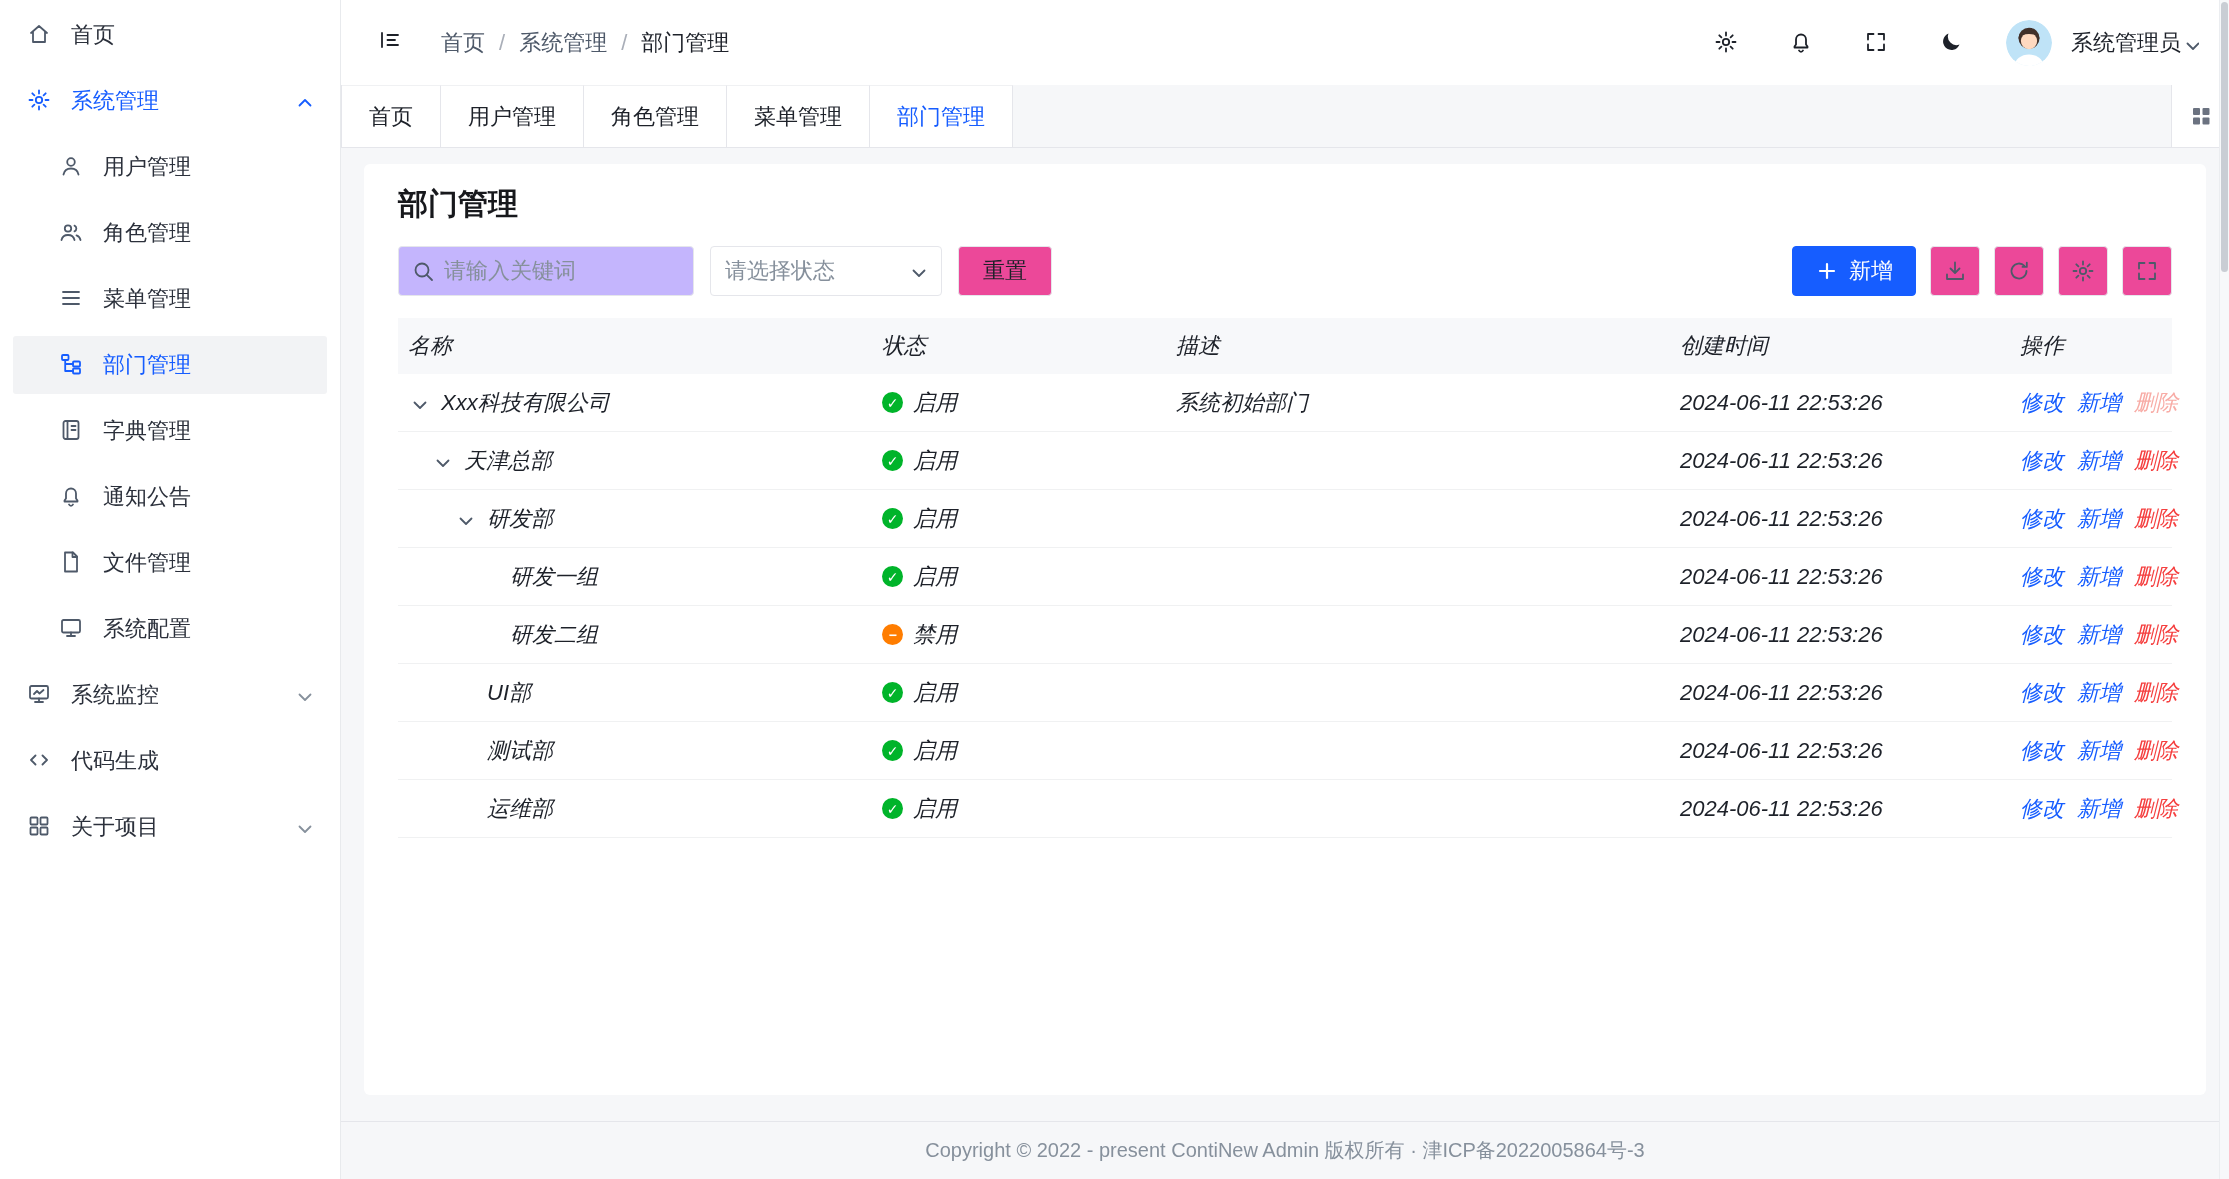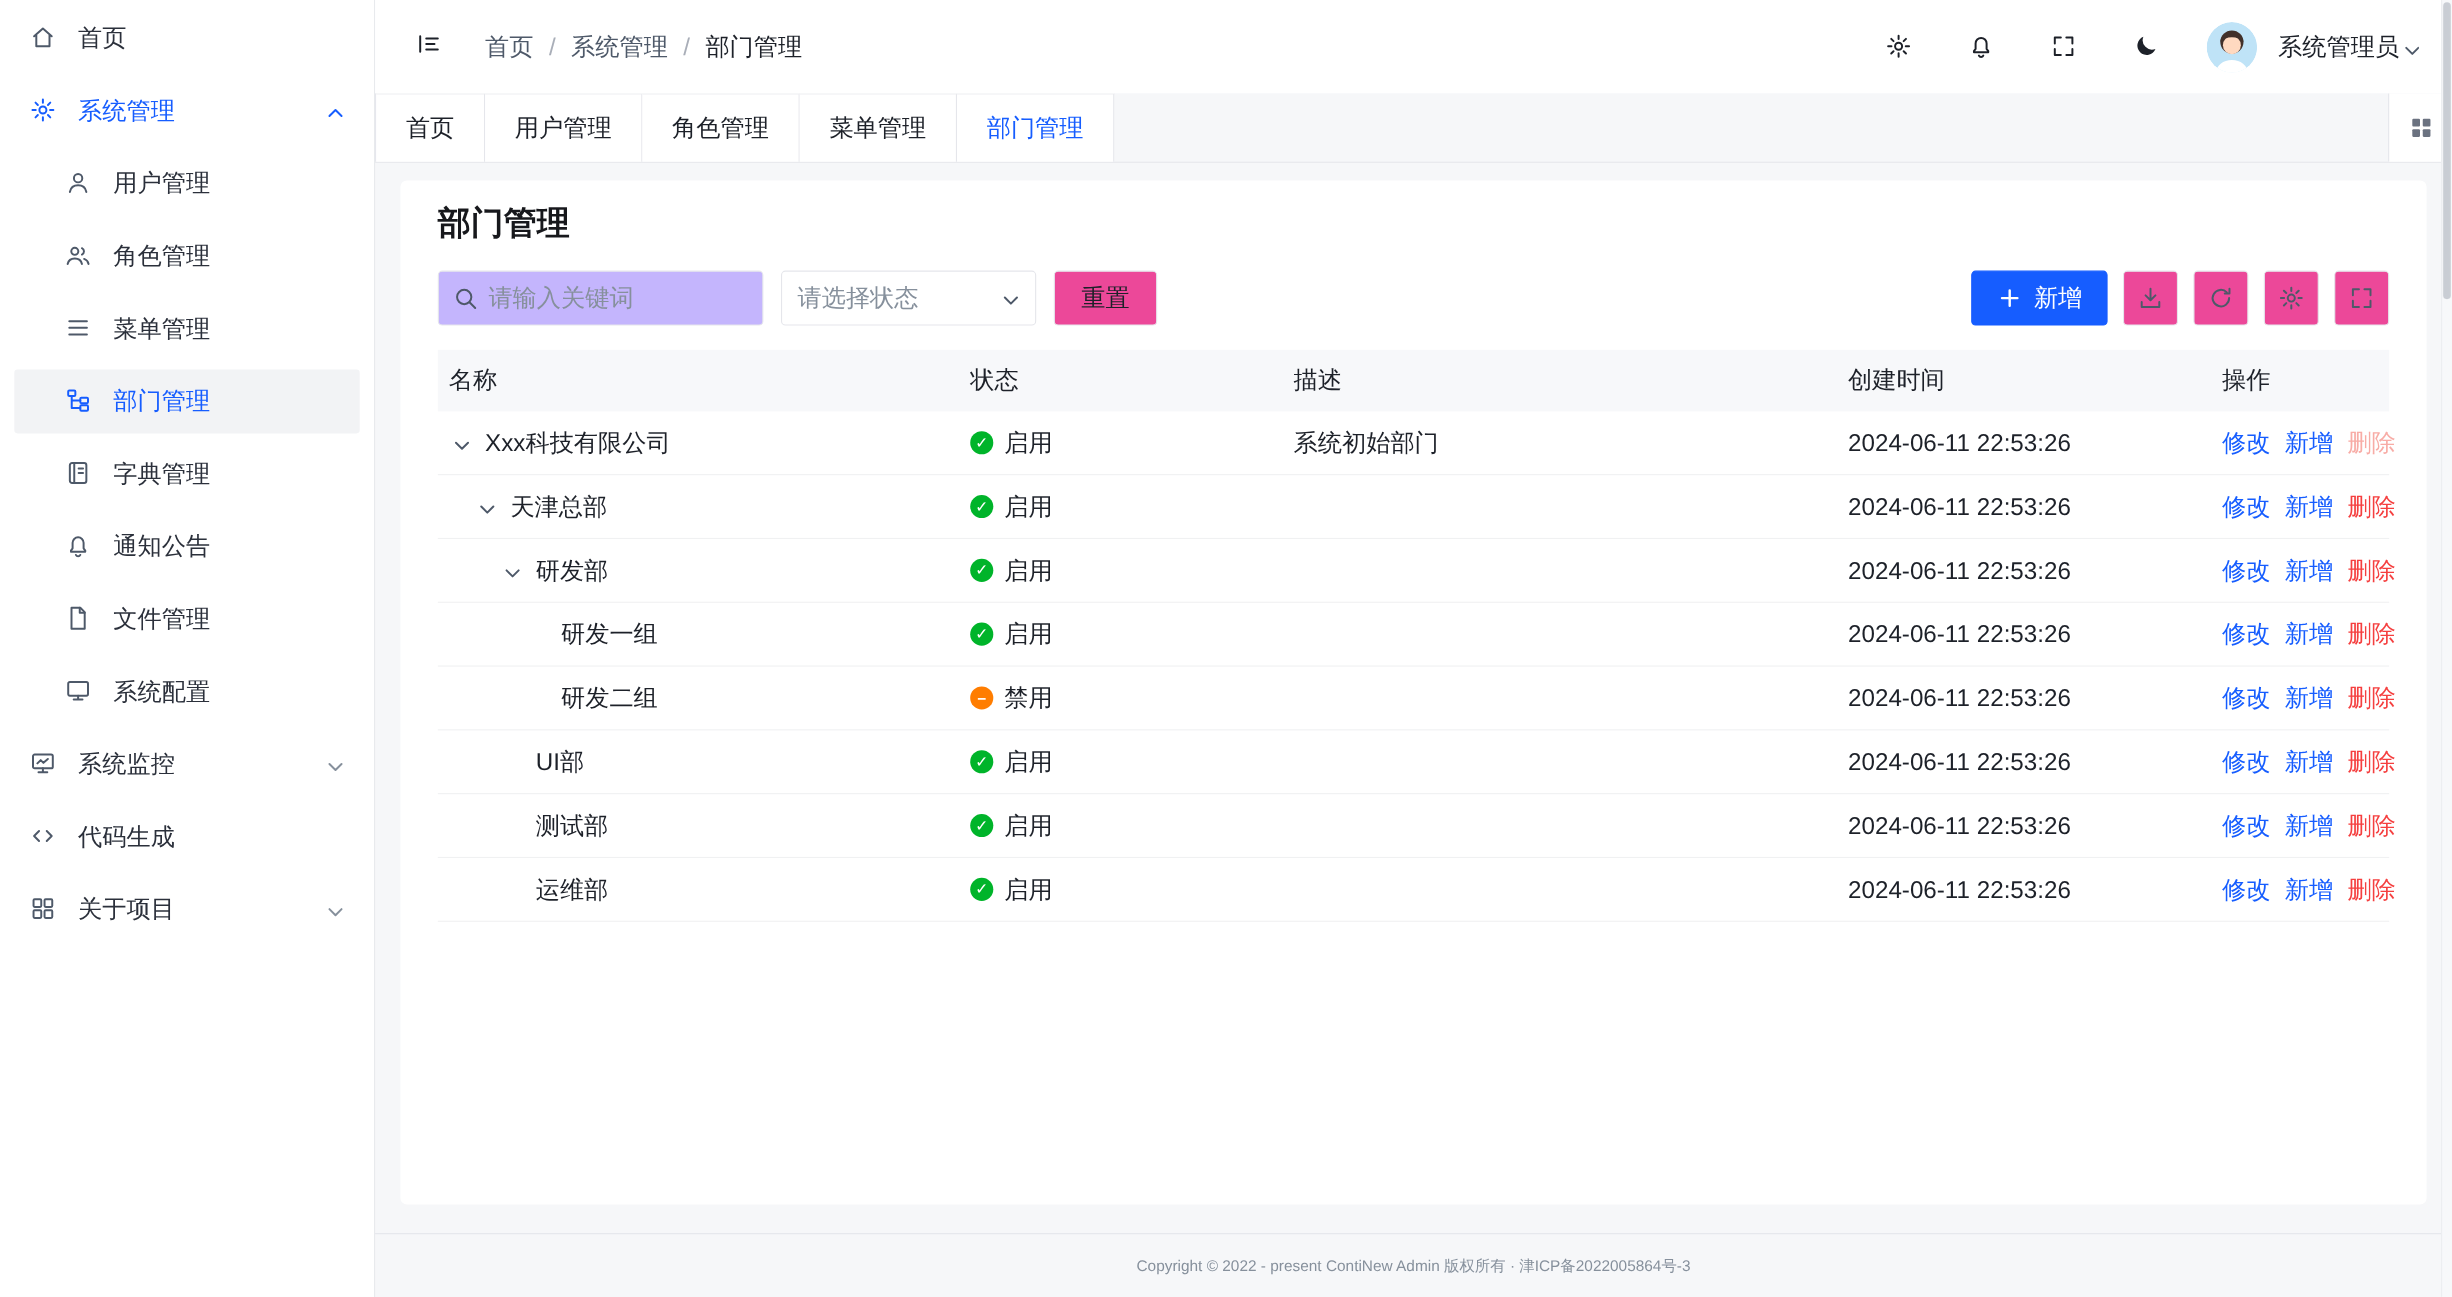--- a/index.html
+++ b/index.html
@@ -66,39 +66,39 @@
   .select-box .sel-chevron { margin-left:auto; width:20px; height:20px; color:#4e5969; }
   .btn { height:50px; border:1px solid #e5e6eb; background:#ec4899; border-radius:4px; padding:0 24px; font:inherit; font-size:22px; color:#1d2129; cursor:pointer; display:flex; align-items:center; }
   .toolbar-right { margin-left:auto; display:flex; align-items:center; gap:14px; }
   .btn-primary { background:#165dff; border-color:#165dff; color:#fff; gap:10px; padding:0 22px; }
   .btn-primary .ic { width:24px; height:24px; stroke-width:2.2; }
   .icon-btn { width:50px; height:50px; padding:0; justify-content:center; color:#4e5969; }
   .icon-btn .ic { width:24px; height:24px; }
 
   
   .table { margin-top:22px; }
-  .thead, .trow { display:grid; grid-template-columns:474px 294px 504px 340px 1fr; align-items:center; }
+  .thead, .trow { display:grid; grid-template-columns:474px 294px 504px 340px 1fr; align-items:center;font-style:italic; }
   .thead { height:56px; background:#f7f8fa; color:#1d2129; }
   .thead .th { padding-left:10px; }
   .trow { height:58px; border-bottom:1px solid #f0f1f2; }
   .cell { padding-left:10px; min-width:0; }
   .name-cell { display:flex; align-items:center; }
   .caret { width:20px; height:20px; margin-right:13px; color:#4e5969; cursor:pointer; flex:none; }
   .status-cell { display:flex; align-items:center; gap:10px; }
   .status-dot { width:21px; height:21px; border-radius:50%; color:#fff; font-size:14px; font-weight:700; display:flex; align-items:center; justify-content:center; flex:none; }
   .status-dot.enabled { background:#00b42a; }
   .status-dot.disabled { background:#ff7d00; }
   .ops-cell { display:flex; gap:13px; white-space:nowrap; }
   .op { cursor:pointer; text-decoration:none; }
   .op-modify, .op-add { color:#165dff; }
   .op-delete { color:#f53f3f; }
   .op-delete.disabled { color:#f8aca6; cursor:not-allowed; }
 
   
-  .footer { height:58px; border-top:1px solid #e5e6eb; display:flex; align-items:center; justify-content:center; color:#86909c; font-size:14px; }
+  .footer { height:58px; border-top:1px solid #e5e6eb; display:flex; align-items:center; justify-content:center; color:#86909c; font-size:20px; }
 
   
   .scrollbar { position:fixed; right:0; top:0; width:10px; height:100%; background:#f7f8fa; border-left:1px solid #ebedf0; }
   .scroll-thumb { position:absolute; top:2px; left:1px; width:7px; height:270px; border-radius:4px; background:#c9cdd4; }
 </style>
 </head>
 <body>
 
 <aside class="sidebar">
 

